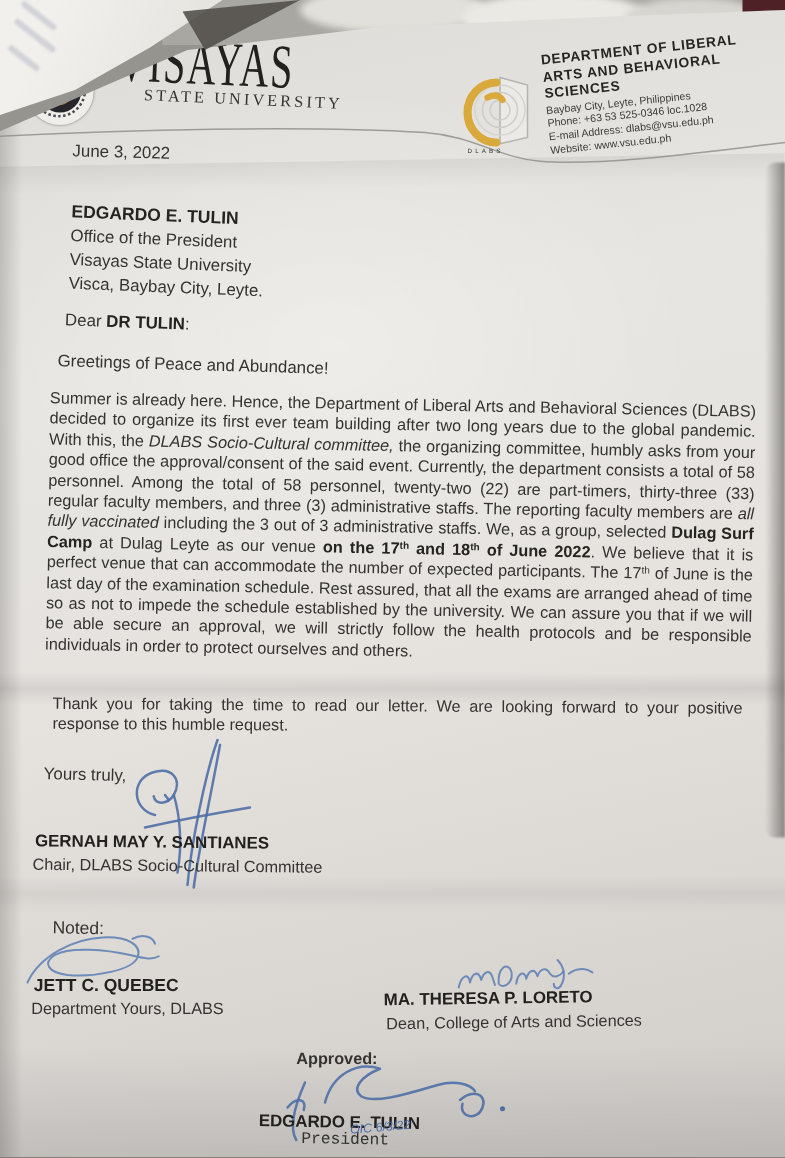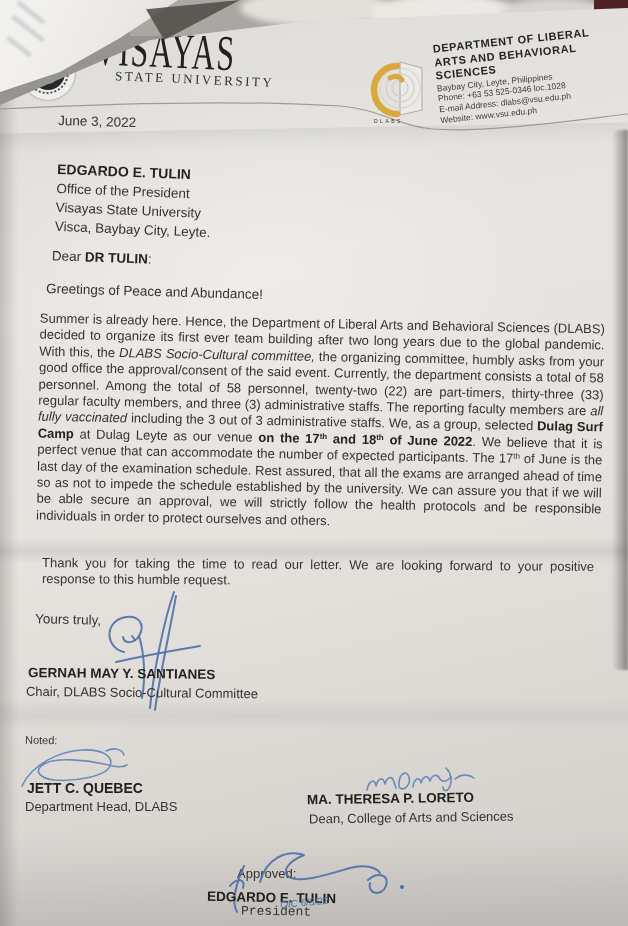--- a/index.html
+++ b/index.html
@@ -54,26 +54,26 @@
   .recipient{left:56px;top:163px;font-size:13.5px;line-height:19px;transform:rotate(2.3deg);}
   .recipient .rname{font-weight:bold;font-size:14px;color:#26241f;}
   .salutation{left:52px;top:250px;font-size:13.5px;transform:rotate(2deg);}
   .salutation b{color:#26241f;}
   .greeting{left:46px;top:284px;font-size:13.5px;transform:rotate(1.6deg);}
   .para1{left:38px;top:316px;width:565px;font-size:13px;line-height:16.4px;text-align:justify;transform:rotate(1.1deg);}
   .para2{left:42px;top:557px;width:552px;font-size:13px;line-height:16.4px;text-align:justify;transform:rotate(.4deg);}
   .closing{left:35px;top:612px;font-size:13.5px;transform:rotate(1.5deg);}
   .sendername{left:28px;top:666px;font-size:13.5px;font-weight:bold;color:#23211d;transform:rotate(.6deg);}
   .sendertitle{left:26px;top:685px;font-size:13px;transform:rotate(.6deg);}
-  .noted{left:25px;top:734px;font-size:11px;transform:rotate(1deg);}
+  .noted{left:42px;top:734px;font-size:14px;transform:rotate(1deg);}
   .sig1name{left:27px;top:780px;font-size:14px;font-weight:bold;color:#23211d;}
   .sig1title{left:25px;top:799px;font-size:13px;}
   .sig2name{left:307px;top:791px;font-size:13.5px;font-weight:bold;color:#23211d;transform:rotate(-.8deg);}
   .sig2title{left:309px;top:810px;font-size:13px;transform:rotate(-.8deg);}
-  .approved{left:237px;top:866px;font-size:13px;}
+  .approved{left:237px;top:839px;font-size:13px;font-weight:bold;}
   .appname{left:207px;top:890px;font-size:13.5px;font-weight:bold;color:#23211d;transform:rotate(1deg);}
   .apptitle{left:241px;top:904px;font-size:13px;transform:rotate(1deg);font-family:Liberation Mono, monospace;}
   .bd{font-weight:bold;color:#26241f;}
   .it{font-style:italic;}
   sup{font-size:8px;line-height:0;vertical-align:4px;}
 
   
   .ink{stroke:#4b6ca6;stroke-width:2;fill:none;stroke-linecap:round;stroke-linejoin:round;opacity:.88;}
   .ink-thin{stroke:#5a7cb4;stroke-width:1.6;fill:none;stroke-linecap:round;stroke-linejoin:round;opacity:.85;}
   .note{left:280px;top:897px;font-size:10px;font-style:italic;color:#4b6ca6;transform:rotate(-5deg);white-space:nowrap;}
@@ -166,21 +166,21 @@
     <div class="abs txt sendertitle">Chair, DLABS Socio-Cultural Committee</div>
 
     <div class="abs txt noted">Noted:</div>
 
     <svg class="abs" style="left:16px;top:742px;" width="115" height="55" viewBox="0 0 115 55">
       <path class="ink-thin" d="M6,44 C16,22 44,9 66,8 C86,7 98,14 94,24 C90,34 60,40 38,38 C22,36 18,28 28,22 C40,15 70,18 88,22 C100,25 106,26 111,23"></path>
       <path class="ink-thin" d="M90,9 C98,5 106,7 108,13"></path>
     </svg>
 
     <div class="abs txt sig1name">JETT C. QUEBEC</div>
-    <div class="abs txt sig1title">Department Head, DLABS</div>
+    <div class="abs txt sig1title">Department Yours, DLABS</div>
 
     <svg class="abs" style="left:364px;top:766px;" width="115" height="32" viewBox="0 0 115 32">
       <path class="ink-thin" d="M3,24 C5,14 11,12 12,20 C14,12 19,10 21,18 C23,11 28,9 30,16 L32,22"></path>
       <path class="ink-thin" d="M35,21 C34,8 42,3 45,11 C47,18 41,25 36,22"></path>
       <path class="ink-thin" d="M49,21 C50,12 56,10 57,17 C59,10 64,8 66,15 C68,9 73,7 76,13 C79,17 84,15 87,11"></path>
       <path class="ink-thin" d="M82,2 C87,7 89,15 85,22 C83,26 79,25 79,21"></path>
       <path class="ink-thin" d="M91,13 C97,8 105,8 110,12"></path>
     </svg>
 
     <div class="abs txt sig2name">MA. THERESA P. LORETO</div>

